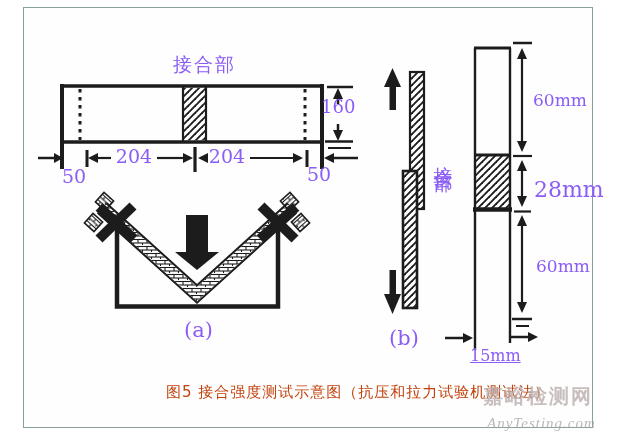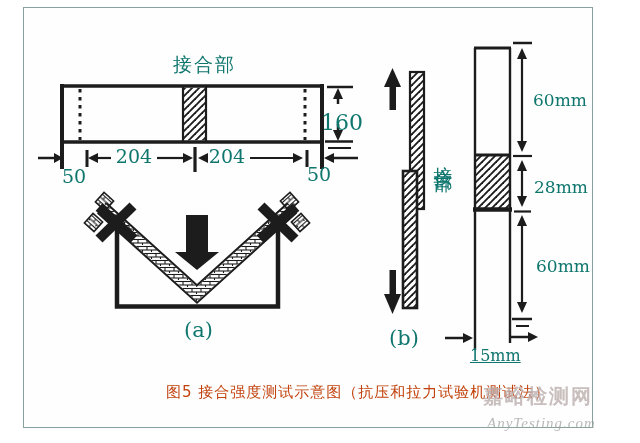--- a/index.html
+++ b/index.html
@@ -5,37 +5,37 @@
   html,body{margin:0;padding:0;}
   body{
     width:640px;height:443px;position:relative;background:#ffffff;
     font-family:"DejaVu Sans",sans-serif;overflow:hidden;
   }
   .frame{
     position:absolute;left:23px;top:7px;width:570px;height:421px;
     border:1.5px solid #87a29e;background:#fdfefd;box-sizing:border-box;
   }
   svg{position:absolute;left:0;top:0;}
-  .txt{position:absolute;color:#0f766e;line-height:1;white-space:nowrap;}
+  .txt{position:absolute;color:#8b5cf6;line-height:1;white-space:nowrap;}
   .serif{font-family:"DejaVu Serif",serif;}
   .cjk{font-family:"DejaVu Sans",sans-serif;font-weight:500;}
   .joint-top{left:173px;top:55px;font-size:19px;letter-spacing:2px;}
-  .dim160{left:321px;top:112px;font-size:22px;}
+  .dim160{left:321px;top:98px;font-size:18px;}
   .dim204a{left:112px;top:147px;width:44px;text-align:center;font-size:19px;}
   .dim204b{left:205px;top:147px;width:44px;text-align:center;font-size:19px;}
   .dim50a{left:62px;top:167px;font-size:19px;}
   .dim50b{left:307px;top:165px;font-size:19px;}
   .lab-a{left:184px;top:320px;font-size:21px;}
   .lab-b{left:389px;top:328px;font-size:21px;}
   .joint-b{
     left:434px;top:151px;font-size:19px;
     writing-mode:vertical-rl;text-orientation:upright;letter-spacing:3px;
   }
   .dim60t{left:533px;top:92px;font-size:17px;}
-  .dim28{left:534px;top:179px;font-size:17px;}
+  .dim28{left:534px;top:179px;font-size:22px;}
   .dim60b{left:536px;top:258px;font-size:17px;}
   .dim15{left:470px;top:348px;font-size:16px;text-decoration:underline;}
   .caption{left:166px;top:385px;font-size:15px;color:#c2410c;letter-spacing:1px;}
   .wm-cn{
     left:483px;top:386px;font-size:20px;font-weight:bold;
     color:rgba(186,172,172,0.78);letter-spacing:2px;
   }
   .wm-en{
     left:487px;top:416px;font-size:15px;font-style:italic;
     color:rgba(162,162,162,0.75);font-family:Liberation Serif, serif;letter-spacing:1px;

